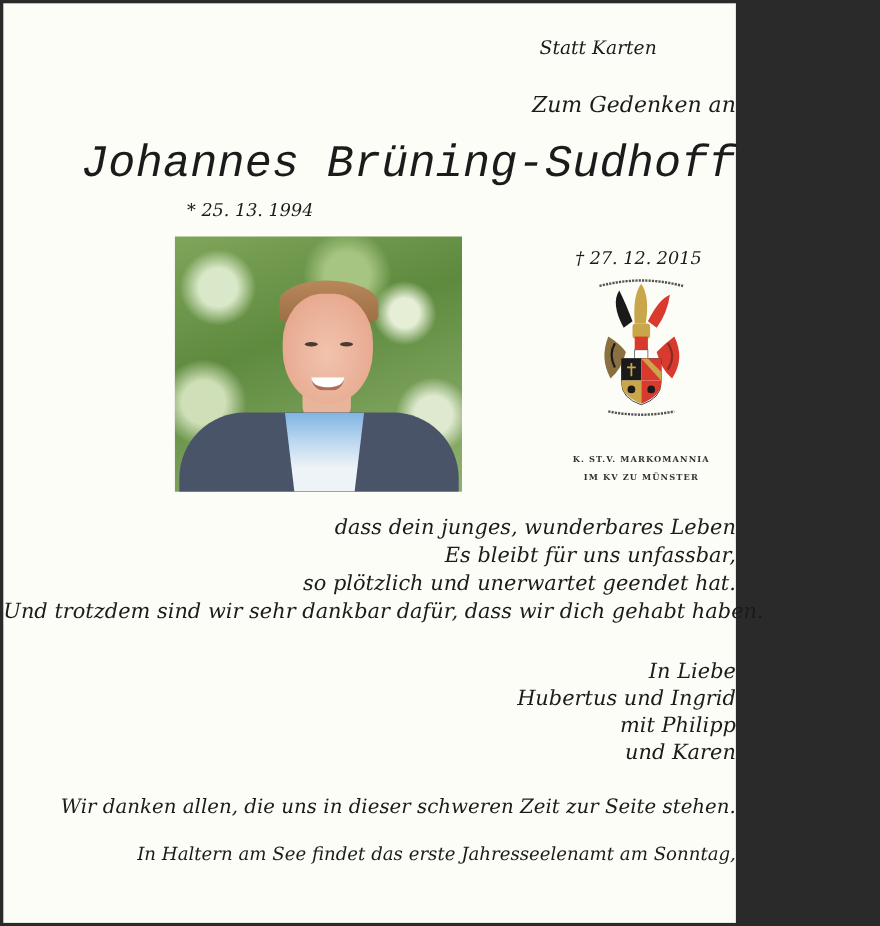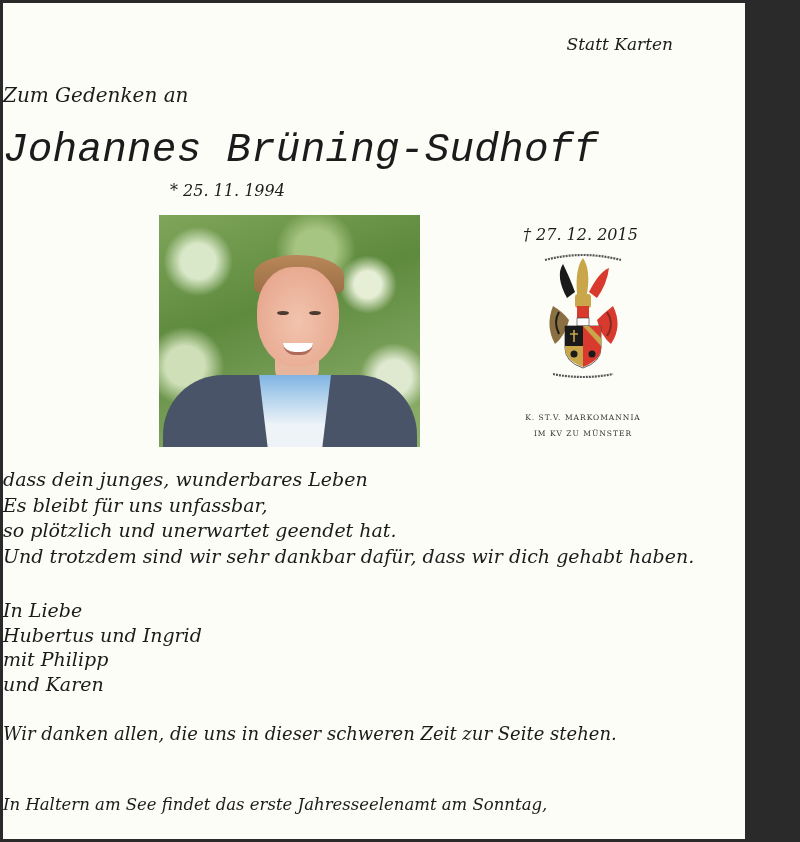--- a/index.html
+++ b/index.html
@@ -2,28 +2,28 @@
 <html><head>
   <meta charset="utf-8">
   <style>
     html, body { margin: 0; padding: 0; }
     body {
       width: 800px; height: 842px; overflow: hidden;
       background: #2a2a2a;
     }
     .card {
       position: absolute; left: 3px; top: 3px;
-      width: 742px; height: 836px;
+      width: 666px; height: 836px;
       background: #fdfdf8;
       color: #1b1b1b;
       font-family: "DejaVu Serif", "Liberation Serif", serif;
       font-style: italic;
     }
     .abs { position: absolute; white-space: nowrap; }
-    .center { left: 0; right: 0; text-align: left; }
+    .center { left: 0; right: 0; text-align: right; }
 
     .statt { right: 72px; top: 31px; font-size: 17px; }
     .gedenken { top: 80px; font-size: 20px; }
     .name { top: 124px; font-size: 41px; letter-spacing: 0.2px; font-family: Liberation Mono, monospace; }
     .born { left: 167px; top: 178px; font-size: 16px; }
     .died { left: 520px; top: 178px; font-size: 16px; margin-top: 44px; }
 
     .photo {
       position: absolute; left: 156px; top: 212px; width: 261px; height: 232px;
       overflow: hidden;
@@ -63,38 +63,38 @@
     .photo .eye.l { left: 118px; } .photo .eye.r { left: 150px; }
     .photo .mouth {
       position: absolute; left: 124px; top: 128px; width: 30px; height: 9px;
       background: #fff; border-bottom: 3px solid #b06a5a; border-radius: 0 0 14px 14px;
     }
 
     .crest {
       position: absolute; left: 538px; top: 243px; width: 84px; height: 134px;
     }
     .crest-caption { left: 500px; width: 160px; text-align: center; font-style: normal;
-      font-family: "DejaVu Serif", serif; font-size: 7.5px; letter-spacing: 1px; font-weight: normal; color: #333; }
+      font-family: "DejaVu Serif", serif; font-size: 7.5px; letter-spacing: 1px; font-weight: bold; color: #333; }
     .cap1 { top: 410px; }
     .cap2 { top: 426px; }
 
     .verse { font-size: 19px; line-height: 25.5px; top: 464px; }
     .love { font-size: 19px; line-height: 24.5px; top: 595px; }
     .thanks { top: 720px; font-size: 18px; }
-    .notice { top: 762px; font-size: 16.5px; line-height: 23px; margin-top: 28px; }
+    .notice { top: 762px; font-size: 16.5px; line-height: 23px; }
   </style>
 </head>
 <body>
 
 <div class="card">
 
   <div class="abs statt">Statt Karten</div>
   <div class="abs center gedenken">Zum Gedenken an</div>
   <div class="abs center name">Johannes Brüning-Sudhoff</div>
-  <div class="abs born">* 25. 11. 1994</div>
+  <div class="abs born">* 25. 13. 1994</div>
   <div class="abs died">† 27. 12. 2015</div>
 
   <div class="photo">
     <div class="hair"></div>
     <div class="neck"></div>
     <div class="suit"></div>
     <div class="shirt"></div>
     <div class="face"></div>
     <div class="eye l"></div>
     <div class="eye r"></div>

